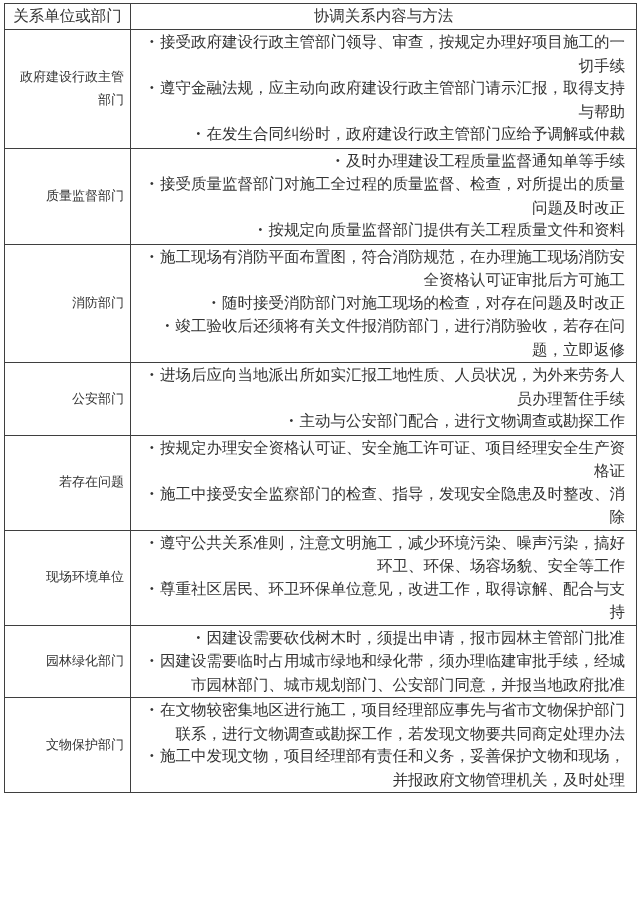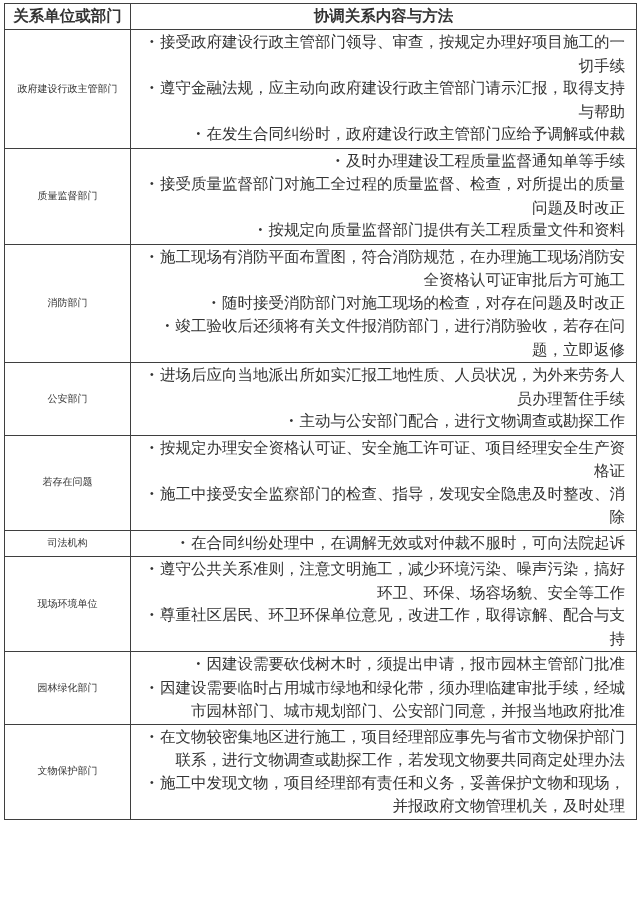--- a/index.html
+++ b/index.html
@@ -19,32 +19,32 @@
     table-layout: fixed;
     width: 633px;
     margin: 3px 3px 0 4px;
     background: #ffffff;
   }
   .coord-table th,
   .coord-table td {
     border: 1px solid #3f3f3f;
   }
   .coord-table th {
-    font-weight: bold;
+    font-weight: normal;
     font-size: 15.5px;
     line-height: 20px;
     padding: 2px 2px 3px 2px;
     text-align: center;
     color: #333333;
   }
   col.col-unit { width: 126px; }
   td.unit-cell {
-    text-align: center;
+    text-align: right;
     vertical-align: middle;
-    font-size: 10px;
+    font-size: 13px;
     line-height: 22.5px;
     padding: 1px 6px;
   }
   td.items-cell {
     vertical-align: middle;
     font-size: 15.5px;
     padding: 1px 11px 1px 9px;
   }
   .item {
     line-height: 22.5px;
@@ -112,26 +112,20 @@
 
   <tr>
     <td class="unit-cell">若存在问题</td>
     <td class="items-cell">
           <div class="item">按规定办理安全资格认可证、安全施工许可证、项目经理安全生产资格证</div>
           <div class="item">施工中接受安全监察部门的检查、指导，发现安全隐患及时整改、消除</div>
         </td>
   </tr>
 
 
-  <tr>
-    <td class="unit-cell">司法机构</td>
-    <td class="items-cell">
-          <div class="item">在合同纠纷处理中，在调解无效或对仲裁不服时，可向法院起诉</div>
-        </td>
-  </tr>
 
   <tr>
     <td class="unit-cell">现场环境单位</td>
     <td class="items-cell">
           <div class="item">遵守公共关系准则，注意文明施工，减少环境污染、噪声污染，搞好环卫、环保、场容场貌、安全等工作</div>
           <div class="item">尊重社区居民、环卫环保单位意见，改进工作，取得谅解、配合与支持</div>
         </td>
   </tr>
 
   <tr>

